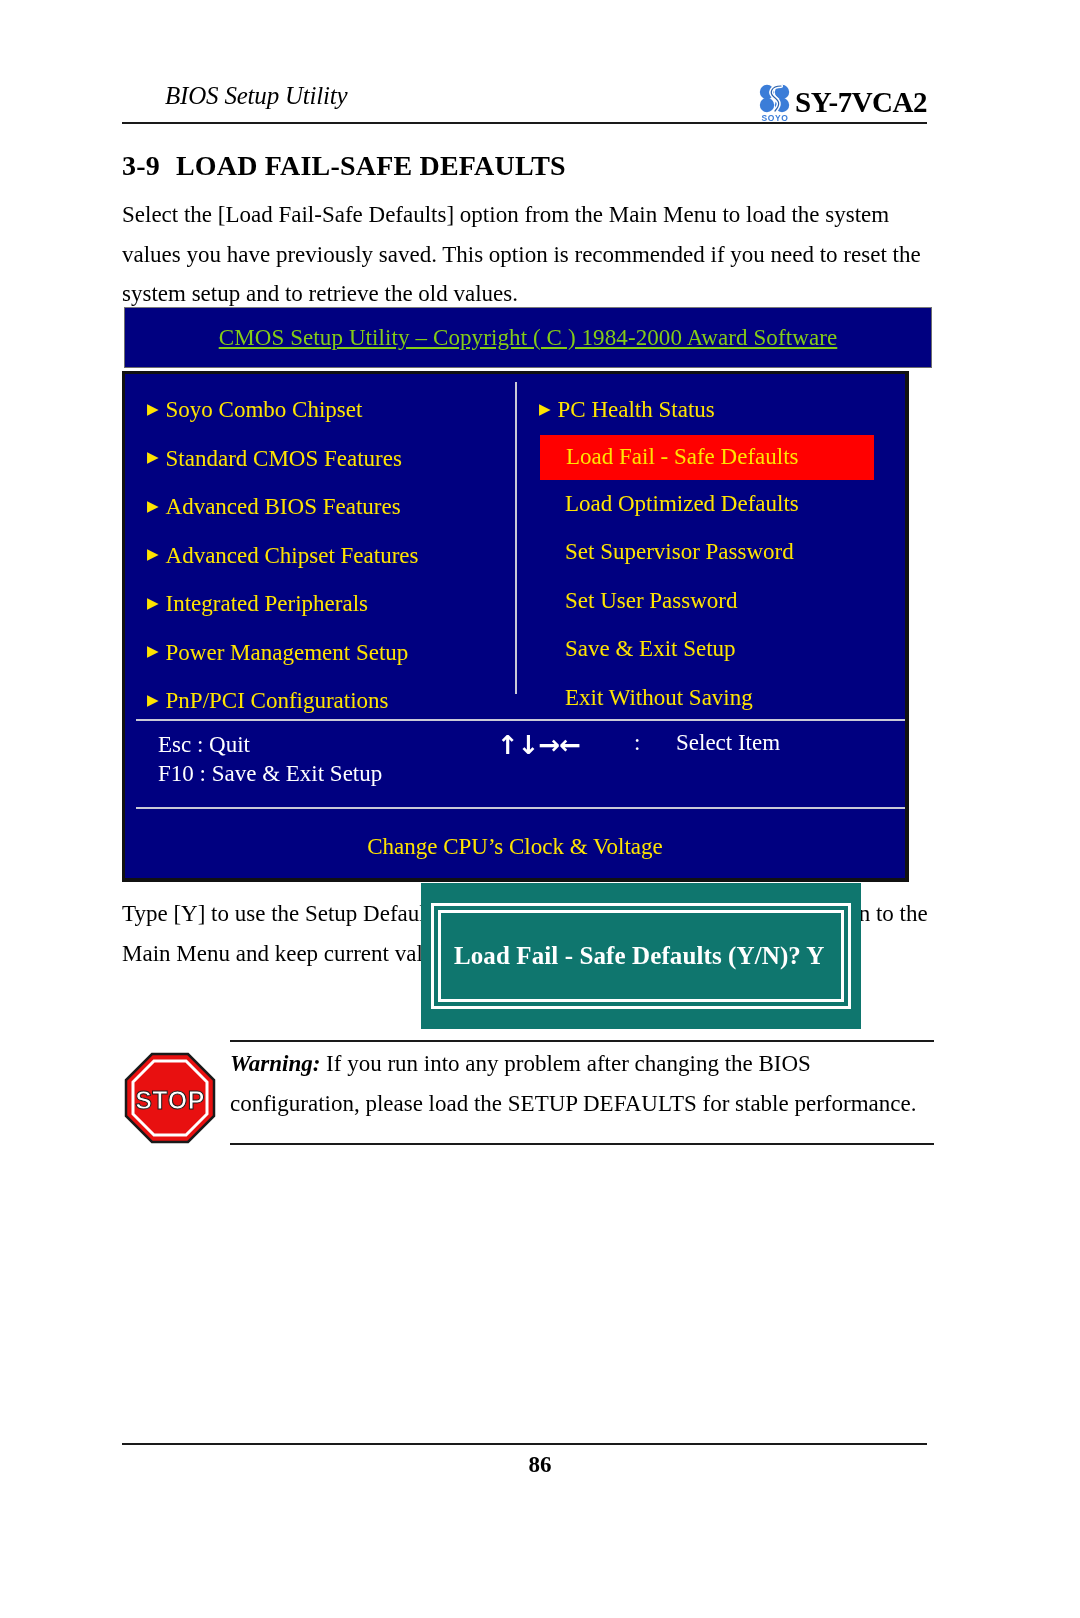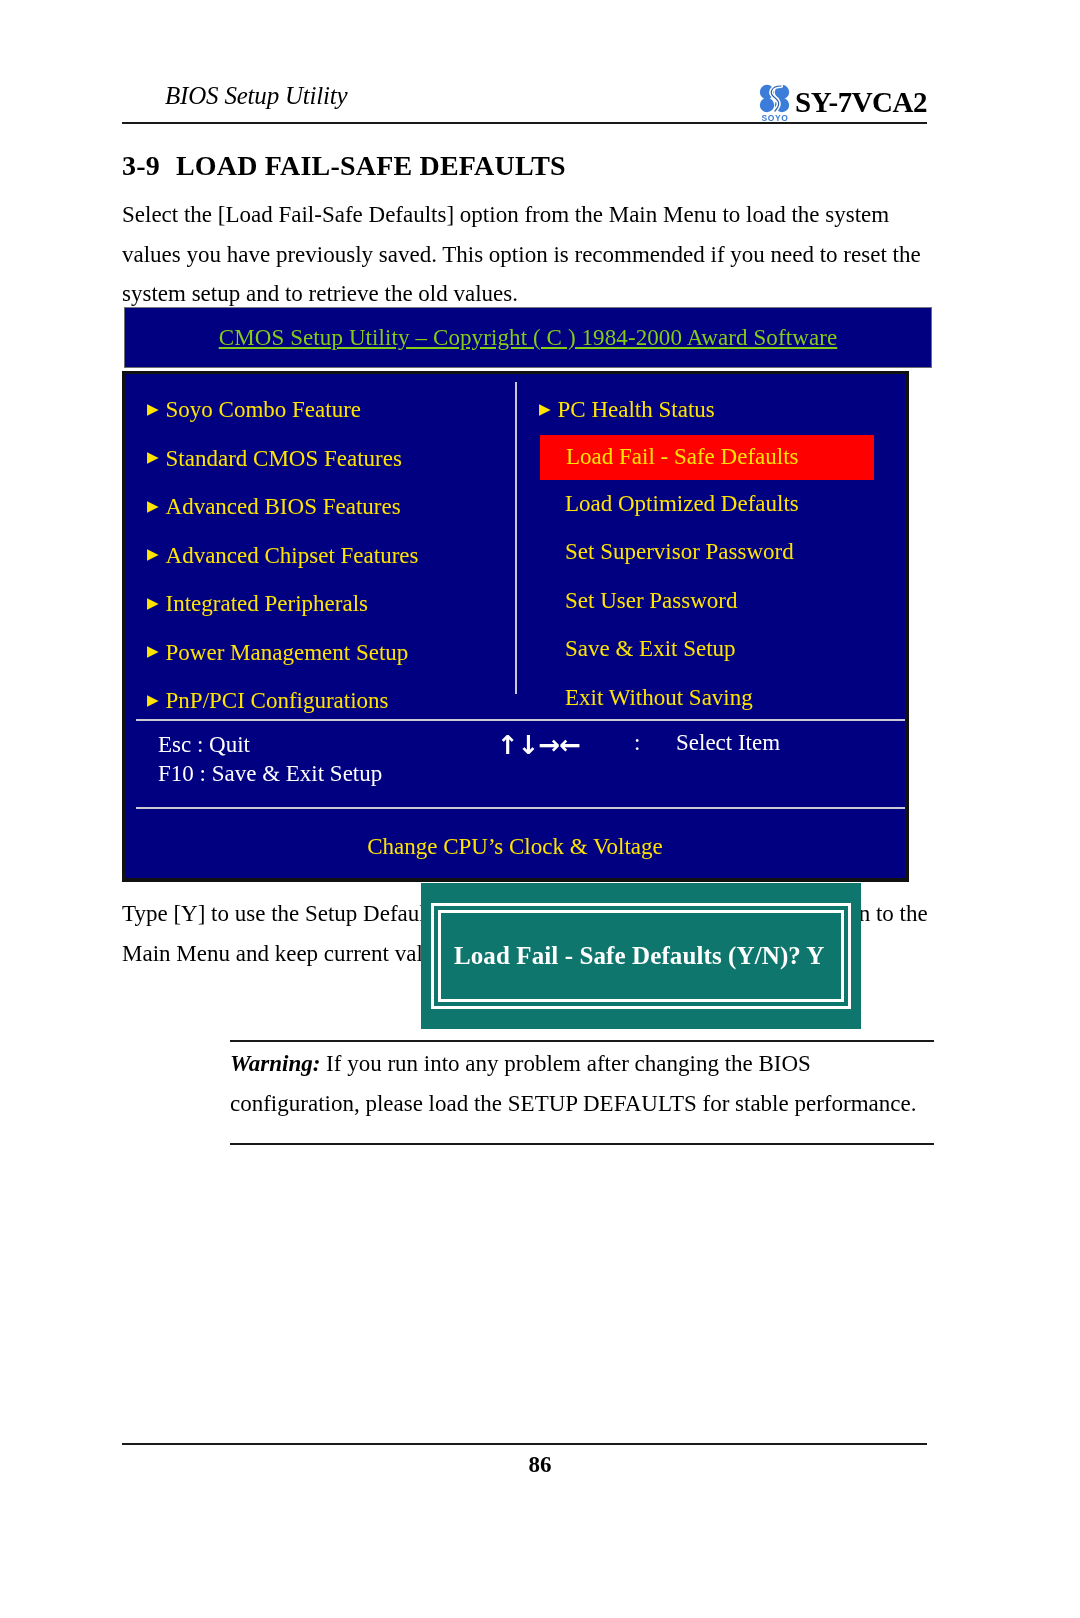--- a/index.html
+++ b/index.html
@@ -371,21 +371,21 @@
 
     <div class="bios-body">
       <div class="bios-inner">
 
         <div class="menu-area">
           <div class="menu-divider"></div>
 
           <div class="menu-col menu-col-left">
             <div class="menu-item">
               <span class="arrow">▶</span>
-              <span>Soyo Combo Feature</span>
+              <span>Soyo Combo Chipset</span>
             </div>
             <div class="menu-item">
               <span class="arrow">▶</span>
               <span>Standard CMOS Features</span>
             </div>
             <div class="menu-item">
               <span class="arrow">▶</span>
               <span>Advanced BIOS Features</span>
             </div>
             <div class="menu-item">
@@ -457,20 +457,27 @@
       </div>
     </div>
 
   </div>
 
   <div class="para para-after">Type [Y] to use the Setup Defaults followed by [Enter] or otherwise [N] to return to the Main Menu and keep current values.</div>
 
   <div class="note">
     <div class="note-rule-top"></div>
 
+    <div class="stop-sign">
+      <svg width="96" height="96" viewBox="0 0 96 96">
+        <polygon points="30,4 66,4 92,30 92,66 66,92 30,92 4,66 4,30" fill="#e81010" stroke="#1a1a1a" stroke-width="2.5"></polygon>
+        <polygon points="32,11 64,11 85,32 85,64 64,85 32,85 11,64 11,32" fill="none" stroke="#ffffff" stroke-width="3"></polygon>
+        <text x="48" y="59" font-family="'Liberation Sans',sans-serif" font-size="25" font-weight="bold" fill="#ffffff" text-anchor="middle" stroke="#1a1a1a" stroke-width="1" letter-spacing="0.5">STOP</text>
+      </svg>
+    </div>
 
     <div class="note-text">
       <span class="warn-word">Warning:</span><span> If you run into any problem after changing the BIOS configuration, please load the SETUP DEFAULTS for stable performance.</span>
     </div>
 
     <div class="note-rule-bottom"></div>
   </div>
 
   <div class="footer-rule"></div>
   <div class="footer-pageno">86</div>

